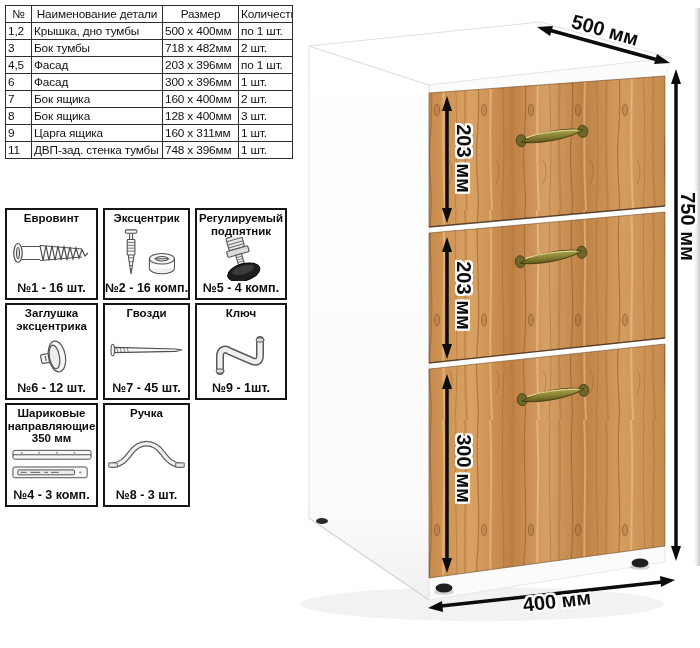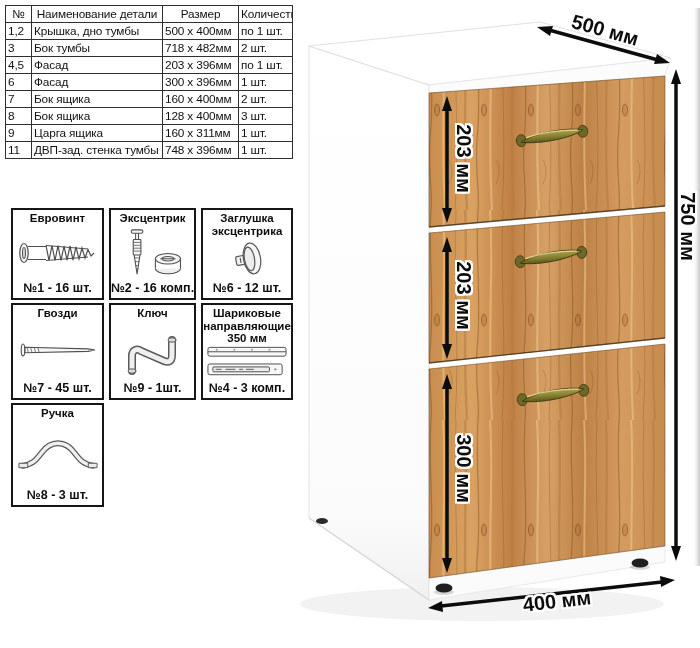--- a/index.html
+++ b/index.html
@@ -13,21 +13,21 @@
     border: 1px solid #2f2f2f; font-size: 11.8px; line-height: 15px; height: 17px;
     padding: 0 2px; white-space: nowrap; overflow: hidden; color: #111;
     letter-spacing: -0.15px; font-weight: 400;
   }
   table.parts th { text-align: center; }
   td.c-num, td.c-size, td.c-qty { text-align: left; }
   td.c-name { text-align: left; padding-left: 4px; margin-top: 14px; }
 
   
   .hw-grid {
-    position: absolute; left: 11px; top: 208px;
+    position: absolute; left: 5px; top: 208px;
     display: grid; grid-template-columns: 93px 87px 92px; grid-template-rows: 92px 97px 104px;
     column-gap: 5px; row-gap: 3px;
   }
   .hw-cell {
     border: 2px solid #161616; background: #fff;
     display: flex; flex-direction: column; align-items: center; padding: 2px 1px 1px;
   }
   .hw-title { font-weight: 700; font-size: 11.5px; line-height: 12.5px; text-align: center; color: #0d0d0d; }
   .hw-icon { flex: 1; display: flex; align-items: center; justify-content: center; width: 100%; overflow: hidden; }
   .hw-count { font-weight: 700; font-size: 12.5px; color: #0d0d0d; padding-bottom: 2px; white-space: nowrap; }
@@ -150,20 +150,39 @@
           <ellipse cx="58" cy="32" rx="13" ry="5.5"></ellipse>
           <ellipse cx="58" cy="32" rx="6" ry="2.3" fill="none"></ellipse>
           <path d="M50,32 L66,32" fill="none"></path>
         </g>
           </svg>
       </div>
       <div class="hw-count">№2 - 16 комп.</div>
     </div>
 
 
+    <div class="hw-cell">
+      <div class="hw-title">Регулируемый подпятник</div>
+      <div class="hw-icon">
+        <svg width="84" height="52" viewBox="0 0 84 52">
+            <g transform="rotate(-16 42 26)">
+          <g stroke="#555" stroke-width="1.1">
+            <rect x="33" y="2" width="16" height="13" rx="2" fill="#e8e8e8"></rect>
+            <path d="M33,5.5 h16 M33,9 h16 M33,12 h16" fill="none" stroke-width=".8"></path>
+            <rect x="30" y="15" width="22" height="6" rx="1" fill="#dcdcdc"></rect>
+            <rect x="38" y="21" width="6" height="12" fill="#eee"></rect>
+            <path d="M38,23.5 h6 M38,26 h6 M38,28.5 h6 M38,31 h6" fill="none" stroke-width=".7"></path>
+          </g>
+          <ellipse cx="41" cy="39.5" rx="16.5" ry="8.5" fill="#1e1e1e" stroke="#000"></ellipse>
+          <ellipse cx="41" cy="37" rx="11.5" ry="4.2" fill="#3b3b3b"></ellipse>
+        </g>
+          </svg>
+      </div>
+      <div class="hw-count">№5 - 4 комп.</div>
+    </div>
 
     <div class="hw-cell">
       <div class="hw-title">Заглушка эксцентрика</div>
       <div class="hw-icon">
         <svg width="84" height="46" viewBox="0 0 84 46">
             <g stroke="#575757" stroke-width="1.2" fill="#f6f6f6" transform="rotate(-10 44 23)">
           <rect x="31" y="18.5" width="9" height="9" rx="1.5" fill="#f2f2f2"></rect>
           <path d="M35.5,20.5 v5" fill="none"></path>
           <ellipse cx="47" cy="23" rx="8.5" ry="15.5"></ellipse>
           <ellipse cx="44.5" cy="23" rx="5" ry="12" fill="#ededed"></ellipse>

